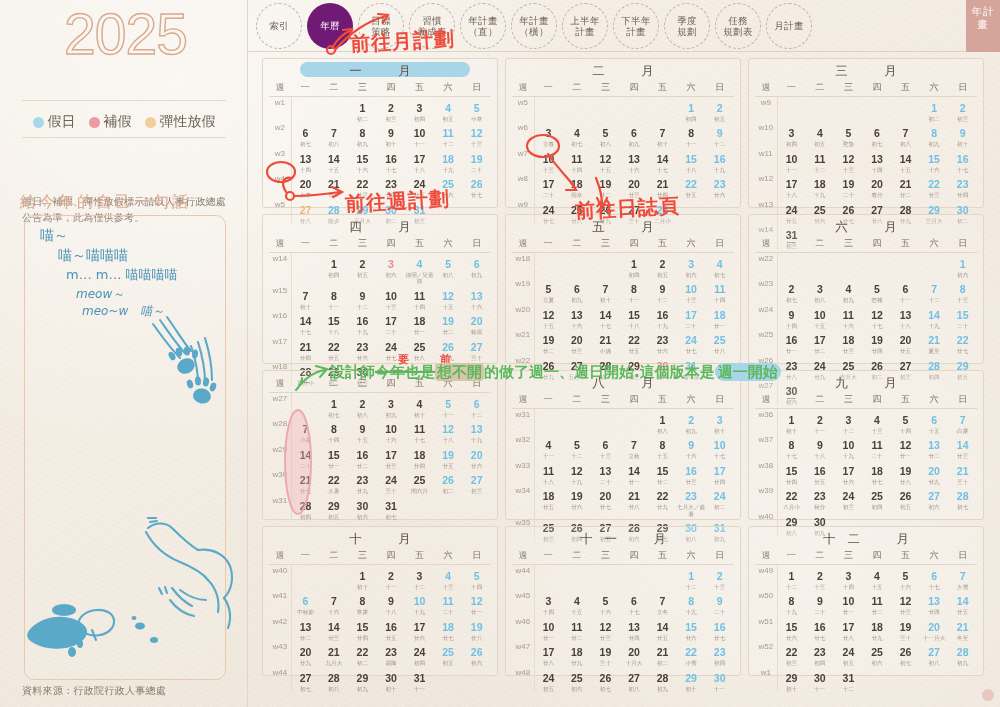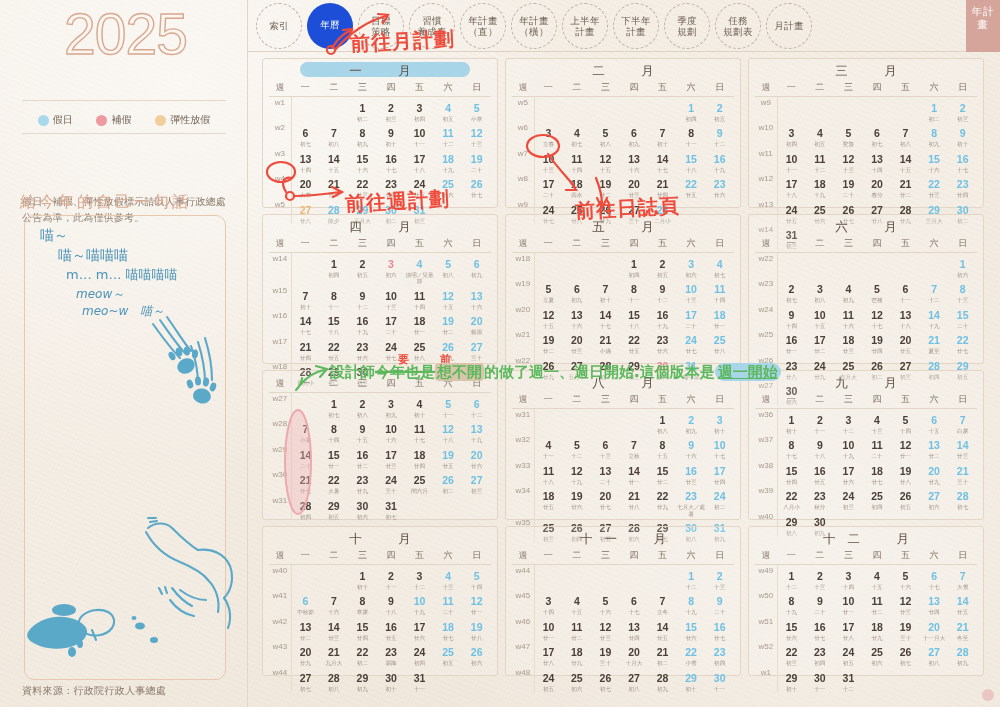--- a/index.html
+++ b/index.html
@@ -32,21 +32,21 @@
     -webkit-text-stroke:1.4px #d9a88f;
     text-align:center;
   }
   #info-box{
     position:absolute;left:22px;top:100px;width:204px;
     border:1px solid #e6d8c8;border-left:none;border-right:none;
     padding:5px 0 6px 0;
   }
   #roc-line{font-size:10.5px;color:#7b6a5c;text-align:center;letter-spacing:.5px;}
   #legend{display:flex;justify-content:space-around;margin-top:7px;padding:0 4px;}
-  .lg{display:flex;align-items:center;gap:4px;font-size:10px;color:#6f6054;}
+  .lg{display:flex;align-items:center;gap:4px;font-size:14px;color:#6f6054;}
   .dot{width:11px;height:11px;border-radius:50%;display:block;}
   #notice{
     position:absolute;left:22px;top:158px;width:208px;
     font-size:10px;line-height:1.55;color:#8a7a6c;letter-spacing:.2px;margin-top:36px;
   }
   #quote-title{
     position:absolute;left:0;top:192px;width:211px;text-align:center;
     font-size:16px;color:#d9a88f;letter-spacing:3px;
   }
   #quote-box{
@@ -76,21 +76,21 @@
     display:flex;align-items:center;gap:5px;padding-left:8px;
   }
   .navc{
     width:46px;height:46px;border-radius:50%;
     border:1.2px dashed #bdb0a4;
     display:flex;flex-direction:column;align-items:center;justify-content:center;
     font-size:9.5px;line-height:1.18;color:#6d5f53;text-align:center;
     background:transparent;flex:0 0 auto;letter-spacing:.3px;
   }
   .navc.active{
-    border:none;background:#1d4ed8;color:#ffffff;font-family:Liberation Serif, serif;
+    border:none;background:#701a75;color:#ffffff;
   }
   #nav-rtab{
     position:absolute;right:0;top:0;width:34px;height:52px;
     background:#d5a59c;color:#fff;
     font-size:10.5px;line-height:1.25;text-align:center;
     padding-top:5px;letter-spacing:1px;
   }
   #topnav-rule{position:absolute;left:248px;top:51px;width:718px;height:1px;background:#e0d2c2;}
 
   
@@ -1178,17 +1178,17 @@
     <rect x="300" y="62" width="170" height="15" rx="7.5" fill="#a8d5e8"></rect>
   </svg>
 
   <div class="hw-red" style="left:350px;top:28px;">前往月計劃</div>
   <div class="hw-red" style="left:345px;top:188px;">前往週計劃</div>
   <div class="hw-red" style="left:575px;top:195px;">前往日誌頁</div>
 
   <div style="position:absolute;left:398px;top:352px;font-size:11px;color:#ef4b3c;font-weight:bold;letter-spacing:14px;font-family:Liberation Sans, sans-serif;">要 前</div>
 
   <div class="hw-green" style="left:330px;top:363px;">
-    <span>設計師</span><span class="hw-strike" style="text-decoration:line-through;text-decoration-thickness:2px;color:#5cb85c;">今年也是</span><span class="hl-tan">想不開</span><span>的做了週一、週日開始.這個版本是</span><span class="hl-blue" style="padding:0 3px;text-decoration:underline;">週一開始</span>
+    <span>設計師</span><span class="hw-strike" style="text-decoration:line-through;text-decoration-thickness:2px;color:#5cb85c;">今年也是</span><span class="hl-tan">想不開</span><span>的做了週一、週日開始.這個版本是</span><span class="hl-blue" style="padding:0 3px;">週一開始</span>
   </div>
 </div>
 
 <div id="corner-dot"></div>
 
 </body></html>

